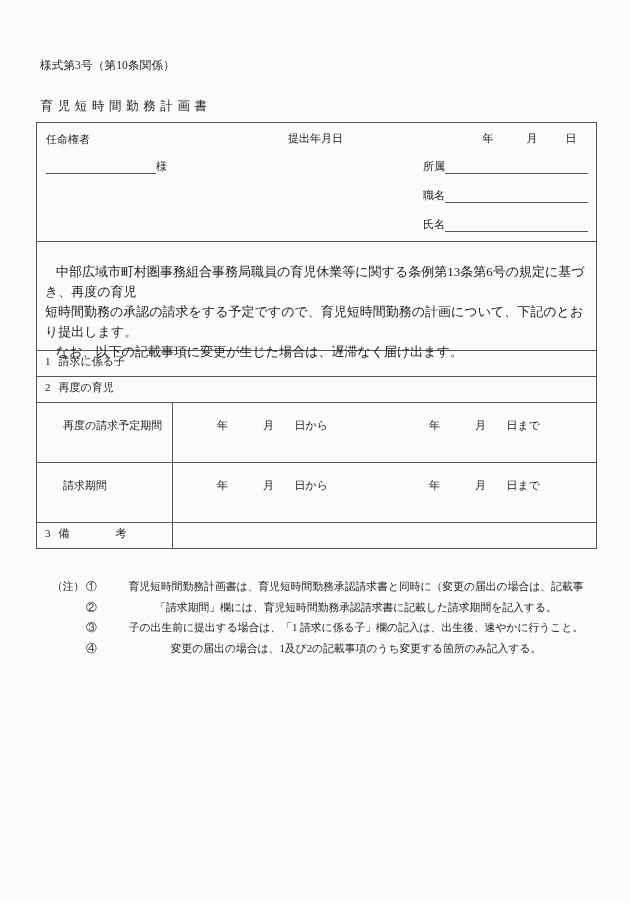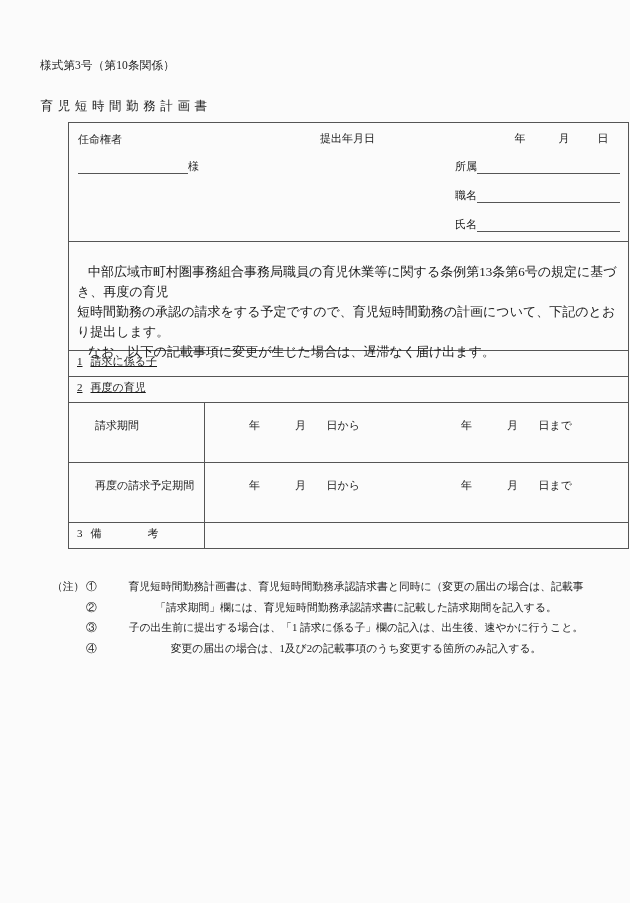--- a/index.html
+++ b/index.html
@@ -48,21 +48,20 @@
   }
 
   
   .form-table {
     position: absolute;
     left: 36px;
     top: 114px;
     width: 560px;
     border-collapse: collapse;
     table-layout: fixed;
-    margin-left: 32px;
   }
   .form-table td {
     border: 1px solid #555;
     padding: 0;
     vertical-align: top;
     font-size: 11px;
   }
 
   
   .cell-header {
@@ -139,21 +138,20 @@
   }
   .body-text p { margin: 0; }
   .body-text p.indent { text-indent: 11px; }
 
   
   .cell-section {
     height: 22px;
     padding: 3px 0 0 8px !important;
     font-size: 11px;
     white-space: nowrap;
-    text-decoration: underline;
   }
   .sec-num { margin-right: 8px; }
 
   
   .row-label {
     height: 40px;
     padding-left: 26px !important;
     padding-top: 13px !important;
     font-size: 11px;
     white-space: nowrap;
@@ -310,30 +308,30 @@
       </tr>
 
 
       <tr>
         <td class="cell-section" colspan="4">
           <span class="sec-num">2</span><span>再度の育児</span>
         </td>
       </tr>
 
       <tr>
-        <td class="row-label-wide">請求期間</td>
+        <td class="row-label-wide">再度の請求予定期間</td>
         <td class="cell-period" colspan="3">
           <span class="period-inner">
             <span class="y">年</span><span class="m">月</span><span class="d-from">日から</span><span class="y">年</span><span class="m">月</span><span class="d-to">日まで</span>
           </span>
         </td>
       </tr>
 
       <tr>
-        <td class="row-label-wide">再度の請求予定期間</td>
+        <td class="row-label-wide">請求期間</td>
         <td class="cell-period" colspan="3">
           <span class="period-inner">
             <span class="y">年</span><span class="m">月</span><span class="d-from">日から</span><span class="y">年</span><span class="m">月</span><span class="d-to">日まで</span>
           </span>
         </td>
       </tr>
 
       <tr>
         <td class="cell-remarks">
           <span class="sec-num">3</span><span>備</span><span class="remarks-spacer"></span><span>考</span>

